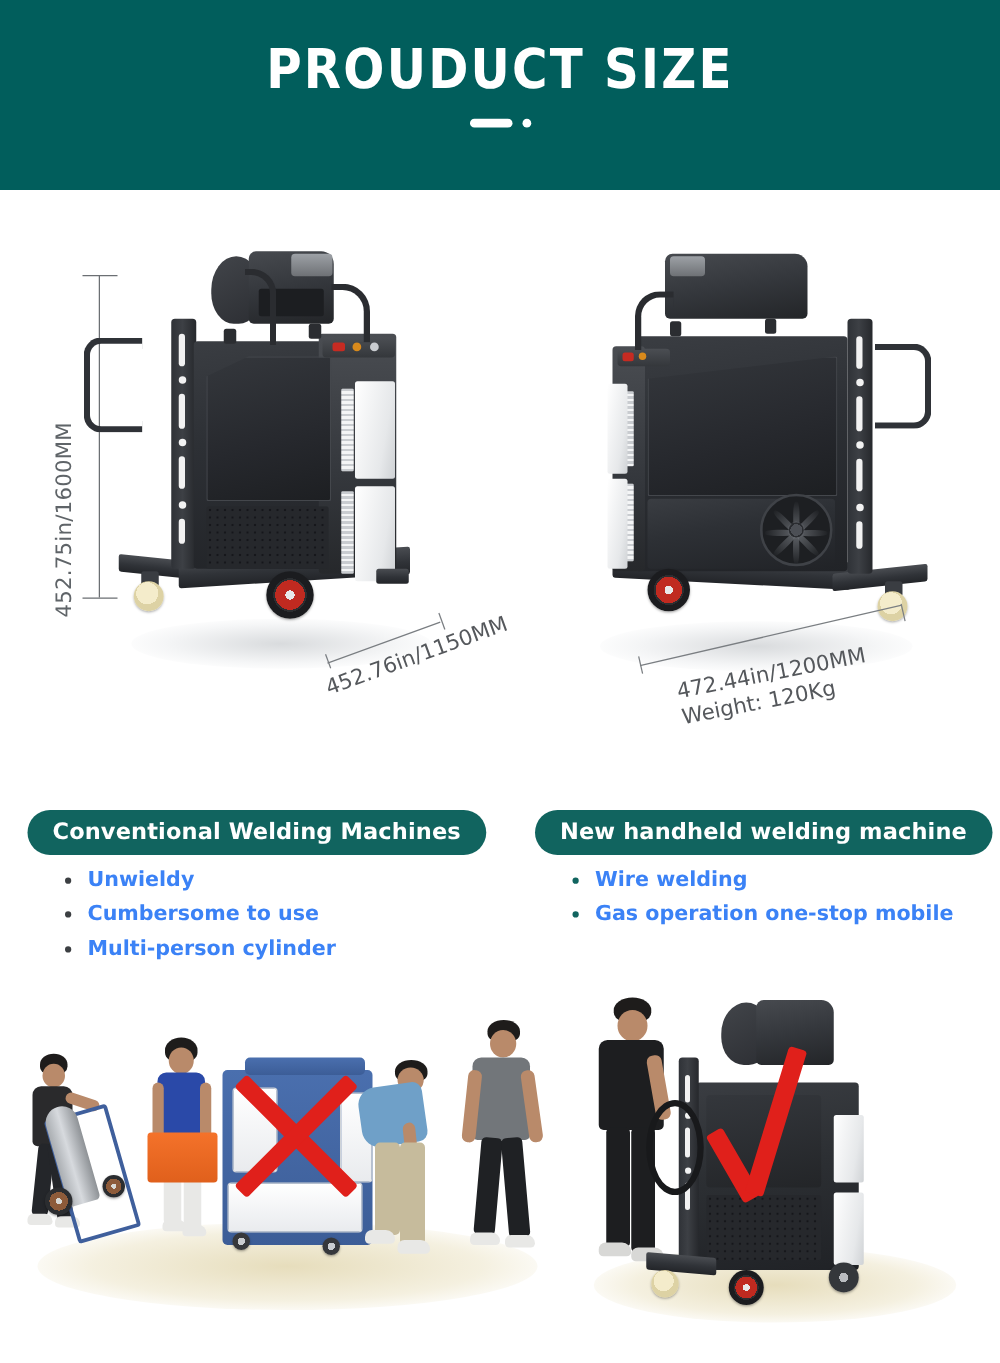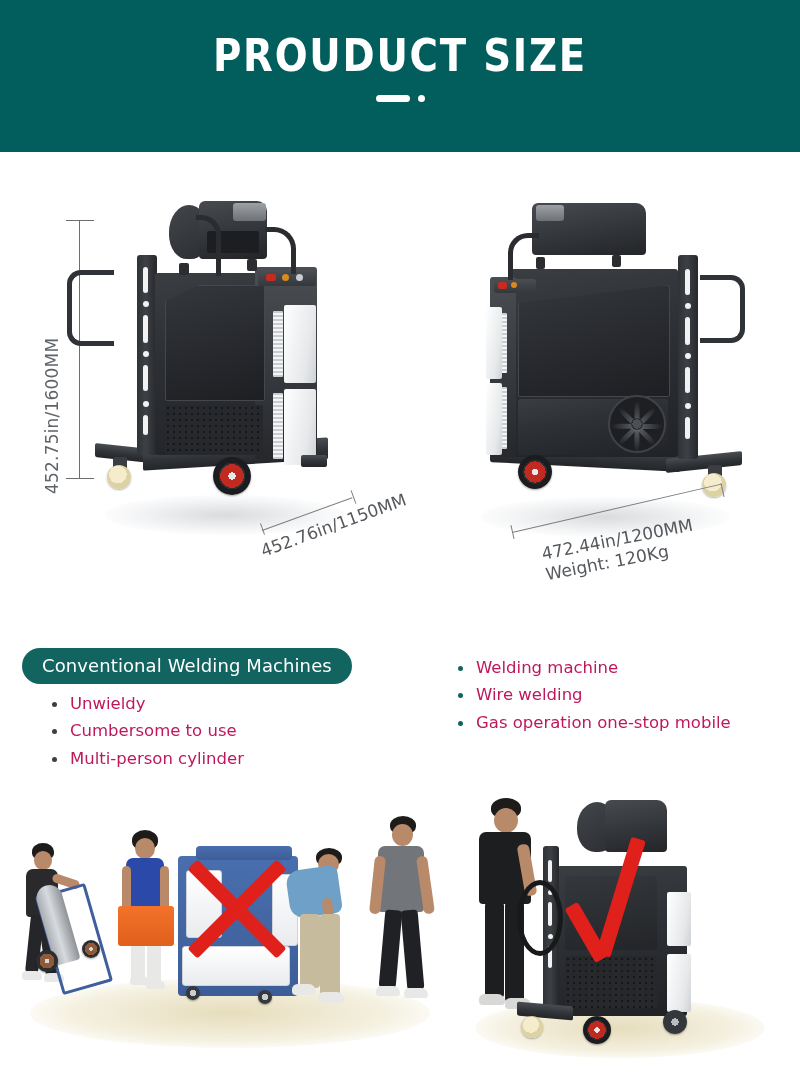--- a/index.html
+++ b/index.html
@@ -266,21 +266,21 @@
     font-family: "DejaVu Sans", sans-serif;
     line-height: 1.25;
   }
 
   
   .compare {
     position: absolute;
     left: 0; top: 648px;
     width: 800px; height: 140px;
   }
-  .compare-col { position: absolute; top: 0; }
+  .compare-col { position: absolute; top: 0; font-weight: bold; }
   .col-left  { left: 22px;  width: 370px; }
   .col-right { left: 428px; width: 360px; }
 
   .pill {
     display: inline-block;
     background: #11645f;
     color: #ffffff;
     border-radius: 18px;
     padding: 7px 20px 8px 20px;
     font-size: 18px;
@@ -290,21 +290,21 @@
   }
   .bullets {
     margin: 9px 0 0 0;
     padding: 0;
     list-style: none;
   }
   .bullets li {
     position: relative;
     padding-left: 24px;
     margin: 0 0 5px 24px;
-    color: #be185d;
+    color: #3b82f6;
     font-size: 16.5px;
     font-family: "DejaVu Sans", sans-serif;
     line-height: 1.35;
     white-space: nowrap;
   }
   .bullets li::before {
     content: "";
     position: absolute;
     left: 6px; top: 9px;
     width: 5px; height: 5px;
@@ -535,22 +535,22 @@
     <div class="compare-col col-left">
       <div class="pill">Conventional Welding Machines</div>
       <ul class="bullets">
         <li>Unwieldy</li>
         <li>Cumbersome to use</li>
         <li>Multi-person cylinder</li>
       </ul>
     </div>
 
     <div class="compare-col col-right">
+      <div class="pill">New handheld welding machine</div>
       <ul class="bullets">
-        <li>Welding machine</li>
         <li>Wire welding</li>
         <li>Gas operation one-stop mobile</li>
       </ul>
     </div>
   </div>
 
   <div class="scenes">
 
     <div class="scene scene-left">
       <div class="ground" style="left:30px; top:190px; width:400px; height:70px;"></div>

